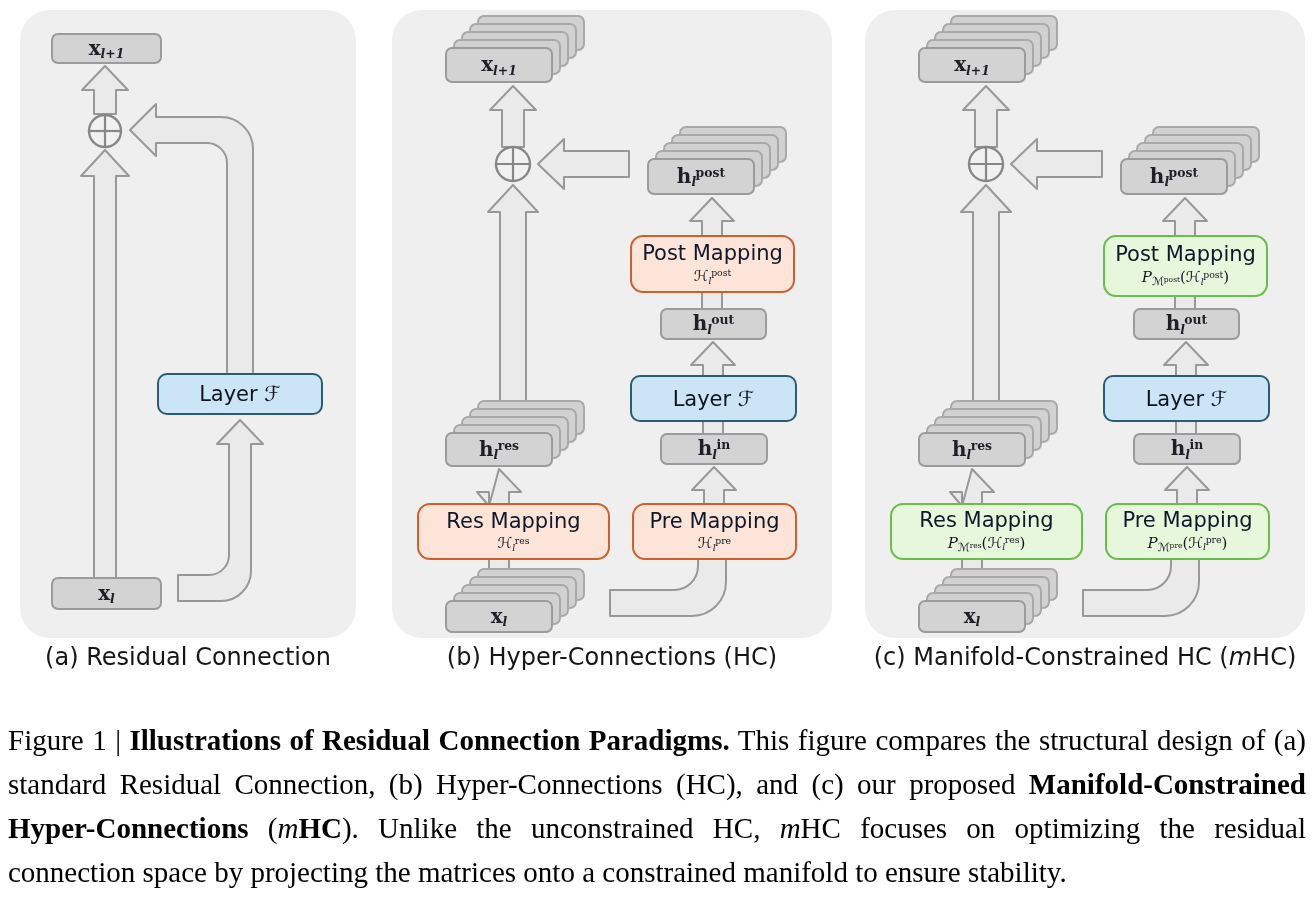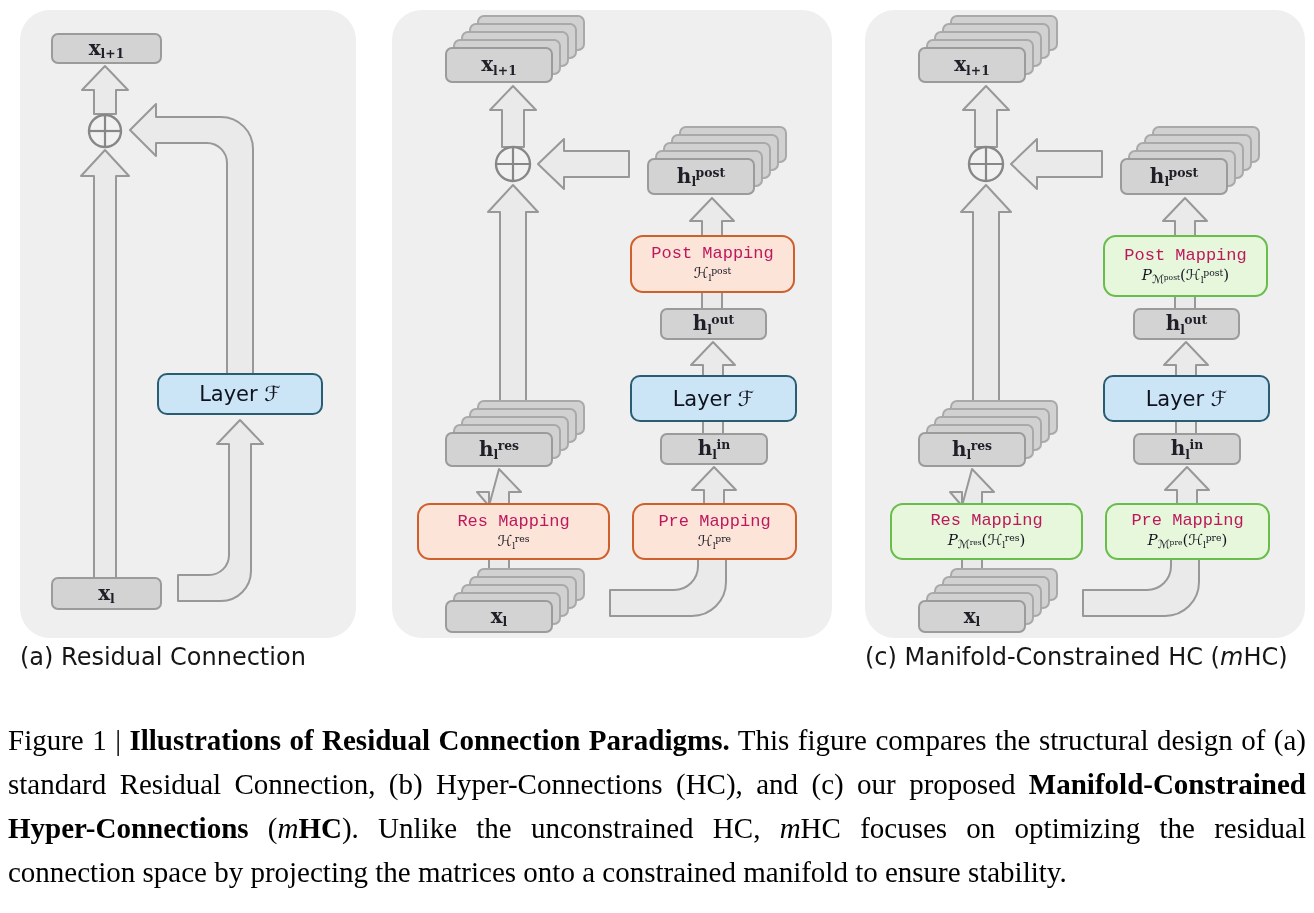--- a/index.html
+++ b/index.html
@@ -20,32 +20,32 @@
         border:2px solid #9b9b9b;border-radius:7px;display:flex;align-items:center;
         justify-content:center;color:#1f1f28;box-sizing:border-box;}
   .mathlab{font-family:"DejaVu Serif","DejaVu Sans",serif;font-weight:bold;font-size:20px;}
   .bluebox{position:absolute;background:#cbe5f6;border:2.5px solid #2a5c72;border-radius:10px;
         display:flex;align-items:center;justify-content:center;font-size:21px;color:#10131f;
         box-sizing:border-box;}
   .mapbox{position:absolute;border-radius:13px;display:flex;flex-direction:column;align-items:center;
         justify-content:center;line-height:1.12;box-sizing:border-box;}
   .mapbox.orange{background:#fce5d8;border:2.5px solid #cf5f2b;}
   .mapbox.green{background:#e6f7db;border:2.5px solid #68bd4b;}
-  .map-title{font-size:17px;color:#be185d;font-family:Liberation Mono, monospace;}
+  .map-title{font-size:21px;color:#0f172a;}
   .map-formula{font-family:"DejaVu Serif","DejaVu Sans",serif;font-size:15px;color:#131320;margin-top:2px;}
-  .pcap{position:absolute;text-align:left;font-size:24px;color:#161616;}
+  .pcap{position:absolute;text-align:center;font-size:24px;color:#161616;}
   .figcap{position:absolute;font-family:"Liberation Serif","DejaVu Serif",serif;font-size:29px;
         line-height:1.52;color:#000000;text-align:justify;}
   
   .s-n{}
   .s-b{font-weight:bold;}
   .s-i{font-style:italic;}
   .s-m{font-family:"DejaVu Serif","DejaVu Sans",serif;}
   .s-mi{font-family:"DejaVu Serif","DejaVu Sans",serif;font-style:italic;}
-  .s-subi{font-size:0.62em;vertical-align:-0.32em;margin-top:48px;}
+  .s-subi{font-size:0.62em;vertical-align:-0.32em;font-style:italic;margin-top:48px;}
   .s-sup{font-size:0.62em;vertical-align:0.45em;margin-left:-0.05em;}
   .s-ssub{font-size:0.74em;vertical-align:-0.28em;font-family:"DejaVu Serif","DejaVu Sans",serif;}
   .s-ssup{font-size:0.5em;vertical-align:0.05em;}
 </style>
 </head>
 <body>
 
 <div id="canvas">
 
   <section class="panel" style="left:20px;top:10px;width:336px;height:628px;">
@@ -142,20 +142,21 @@
     <div class="stack" style="left:53px;top:590px;width:108px;height:33px;">
       <div class="ghost" style="transform:translate(32px,-32px);"></div>
       <div class="ghost" style="transform:translate(24px,-24px);"></div>
       <div class="ghost" style="transform:translate(16px,-16px);"></div>
       <div class="ghost" style="transform:translate(8px,-8px);"></div>
       <div class="front mathlab">
           <span><span class="s-n">x</span><span class="s-subi">l</span></span>
         </div>
     </div>
   </section>
+  <div class="pcap" style="left:392px;top:643px;width:440px;"><span><span class="s-n">(b) Hyper-Connections (HC)</span></span></div>
 
   <section class="panel" style="left:865px;top:10px;width:440px;height:628px;">
     <svg class="psvg" width="440" height="628" viewBox="0 0 440 628">
       <polygon class="ar" points="121,76 144,100 132,100 132,137 110,137 110,100 98,100"></polygon>
       <polygon class="ar" points="146,154 172,129 172,141 237,141 237,167 172,167 172,179"></polygon>
       <polygon class="ar" points="121,175 146,202 134,202 134,418 108,418 108,202 96,202"></polygon>
       <polygon class="ar" points="320,188 342,211 330,211 330,228 310,228 310,211 298,211"></polygon>
       <rect class="stub" x="310" y="278" width="20" height="24"></rect>
       <polygon class="ar" points="321,332 343,355 331,355 331,368 311,368 311,355 299,355"></polygon>
       <rect class="stub" x="311" y="406" width="20" height="22"></rect>

